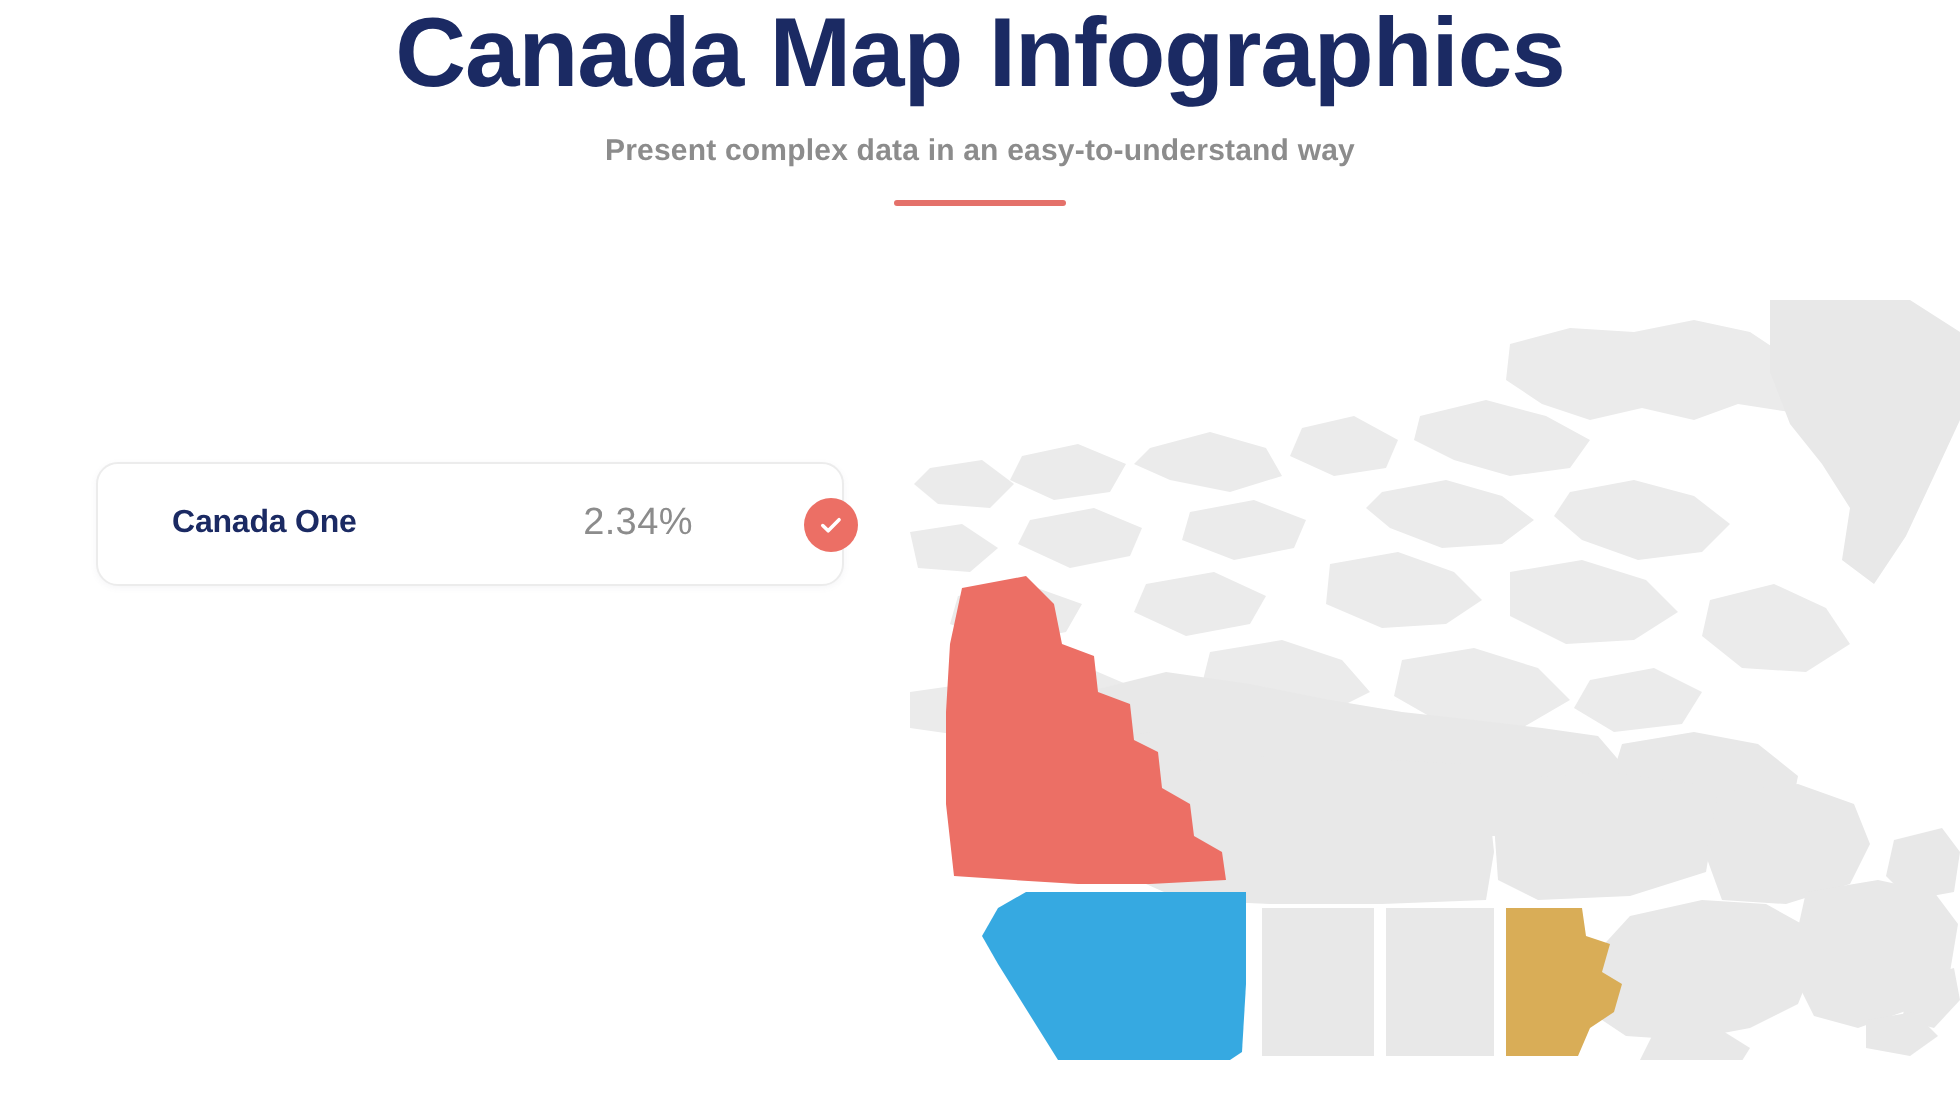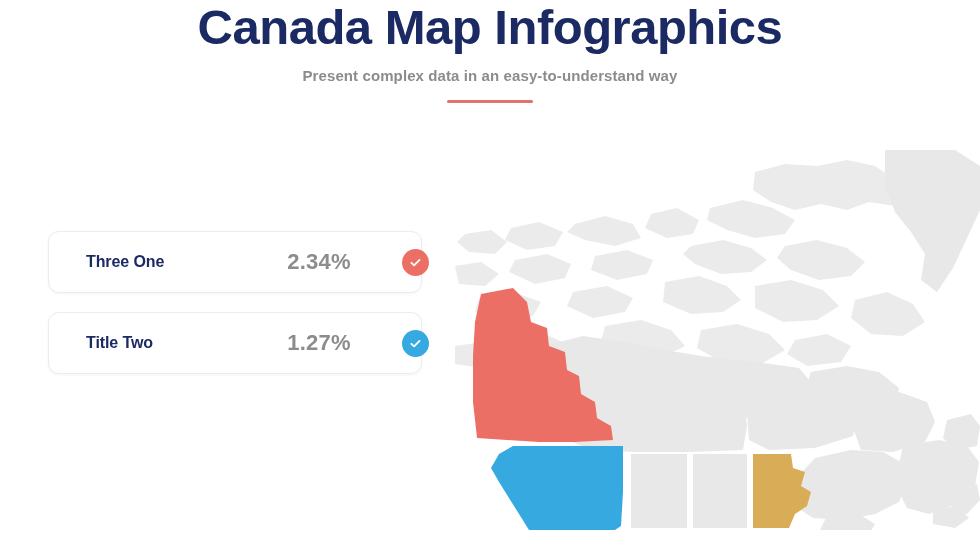--- a/index.html
+++ b/index.html
@@ -80,23 +80,23 @@
     font-weight: bold;
     color: #1b2a63;
     letter-spacing: -0.1px;
     white-space: nowrap;
   }
   .card-value {
     position: absolute;
     left: 222px;
     width: 96px;
     text-align: center;
-    font-size: 22px;
+    font-size: 19px;
     color: #8c8c8c;
-    font-weight: bold;
+    font-weight: normal;
     letter-spacing: 0.2px;
   }
   .card-badge {
     position: absolute;
     left: 353px;
     width: 27px;
     height: 27px;
     border-radius: 50%;
     display: flex;
     align-items: center;
@@ -125,38 +125,29 @@
 
   <div class="header">
     <h1 class="title">Canada Map Infographics</h1>
     <p class="subtitle">Present complex data in an easy-to-understand way</p>
     <div class="accent-rule"></div>
   </div>
 
   <div class="card-list">
 
     <div class="stat-card">
-      <span class="card-title">Three One</span>
+      <span class="card-title">Canada One</span>
       <span class="card-value">2.34%</span>
       <span class="card-badge" style="background:#ec6f65;">
         <svg width="15" height="15" viewBox="0 0 16 16" aria-hidden="true">
           <path d="M3.6 8.3 L6.5 11.1 L12.3 5.2" fill="none" stroke="#ffffff" stroke-width="1.9" stroke-linecap="round" stroke-linejoin="round"></path>
         </svg>
       </span>
     </div>
 
-    <div class="stat-card">
-      <span class="card-title">Title Two</span>
-      <span class="card-value">1.27%</span>
-      <span class="card-badge" style="background:#36a9e1;">
-        <svg width="15" height="15" viewBox="0 0 16 16" aria-hidden="true">
-          <path d="M3.6 8.3 L6.5 11.1 L12.3 5.2" fill="none" stroke="#ffffff" stroke-width="1.9" stroke-linecap="round" stroke-linejoin="round"></path>
-        </svg>
-      </span>
-    </div>
 
 
   </div>
 
   <div class="map-wrap">
     <svg viewBox="0 0 525 380" xmlns="http://www.w3.org/2000/svg">
 
       <g fill="#ebebeb">
 
         <path d="M300 22 L330 14 L362 16 L392 10 L420 16 L441 30 L455 27 L470 36 L462 50 L440 56 L414 52 L392 60 L366 54 L340 60 L316 52 L298 40 Z"></path>

